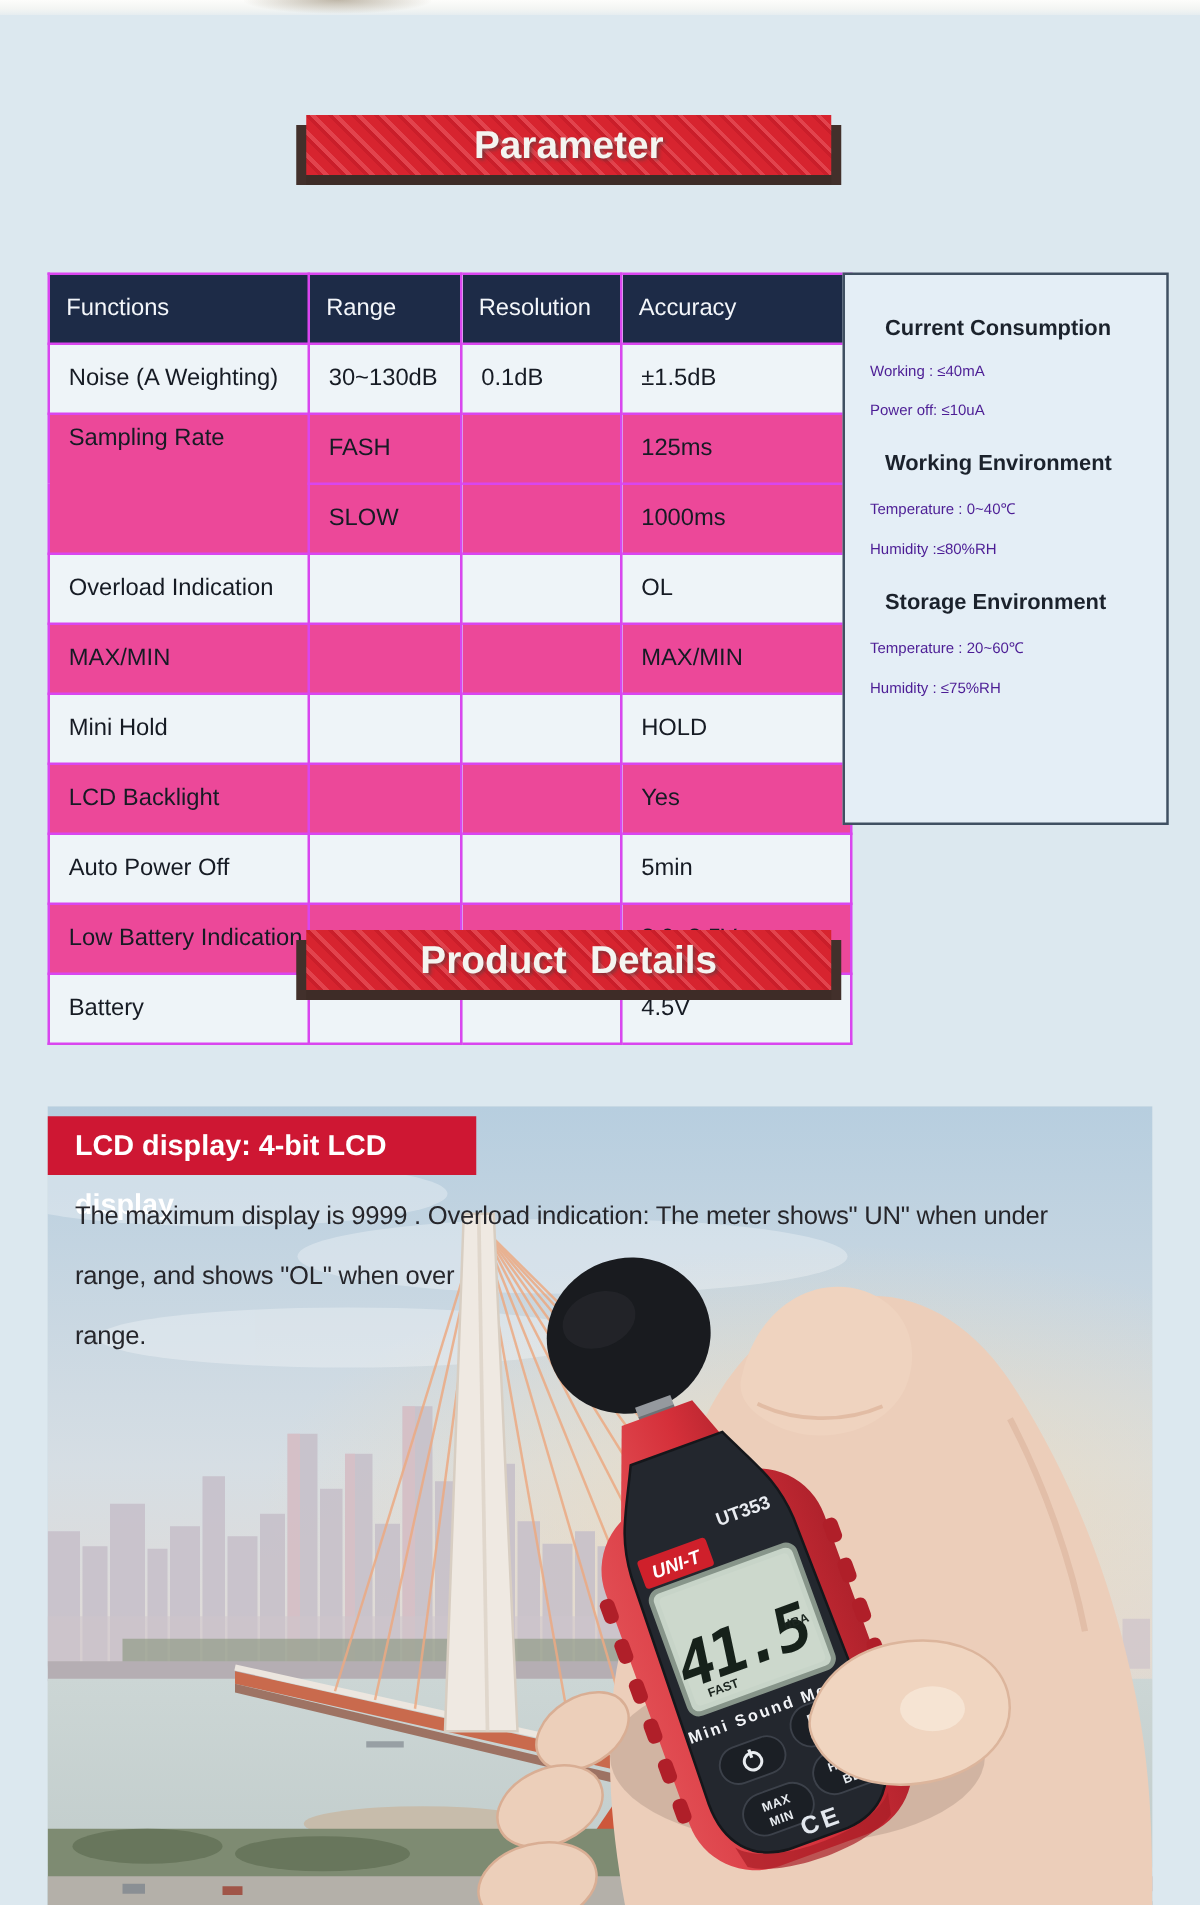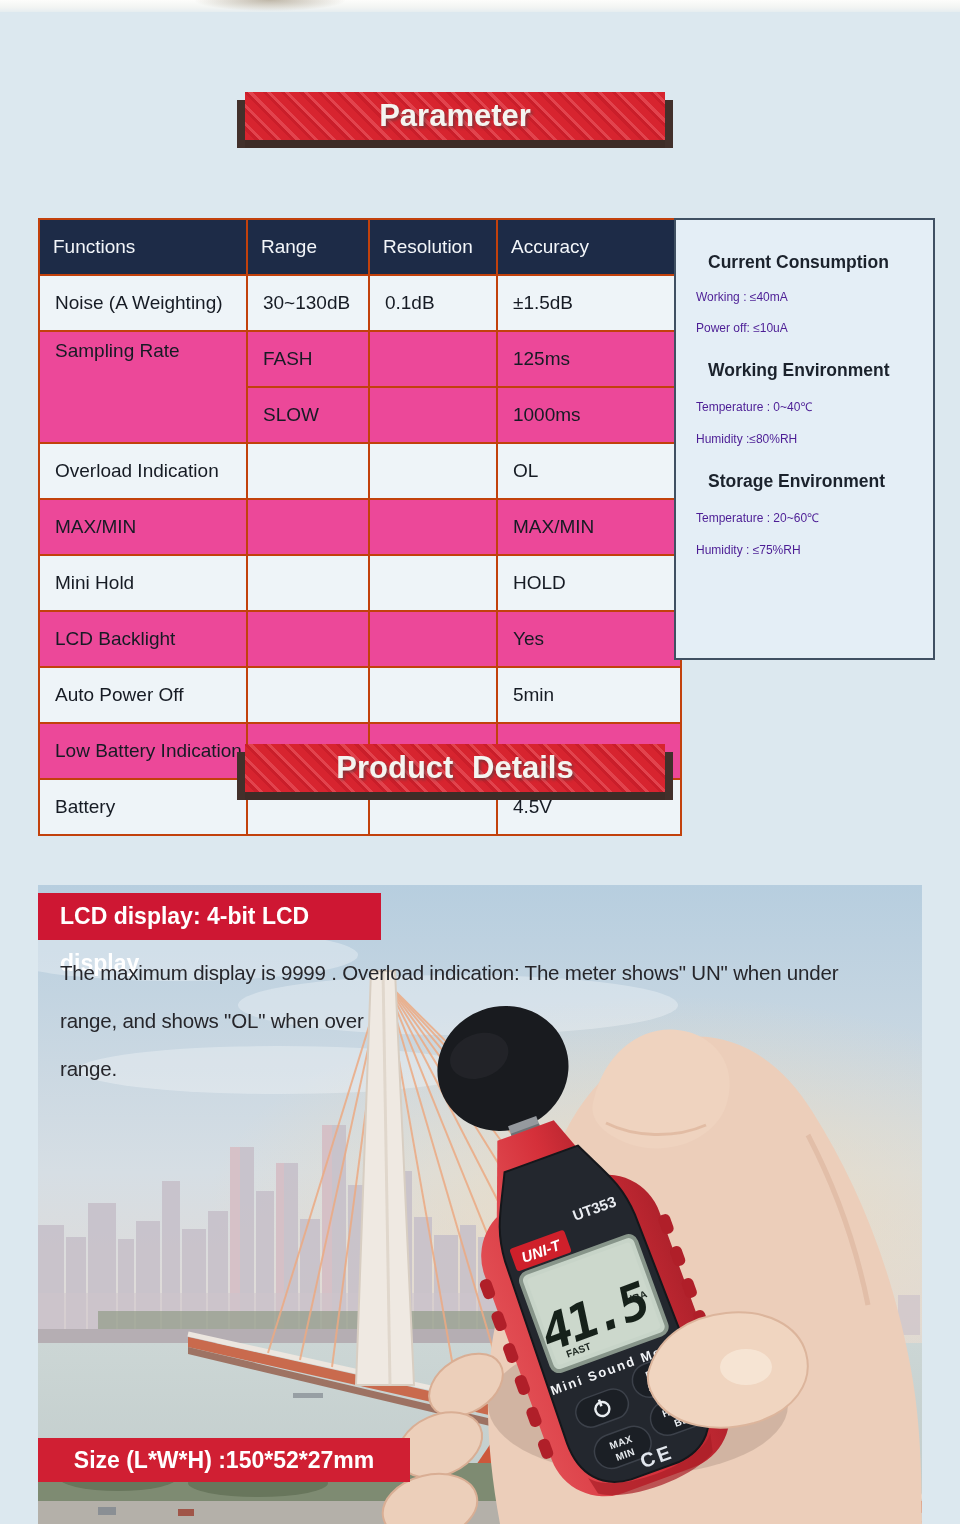--- a/index.html
+++ b/index.html
@@ -18,21 +18,21 @@
   .banner .red{position:absolute;left:8px;right:8px;top:0;height:48px;
     background:repeating-linear-gradient(45deg,#d7242f 0 7px,#ca1e2a 7px 10px,#e2434d 10px 13px);
     display:flex;align-items:center;justify-content:center;}
   .banner .red span{color:#f4f4f0;font-size:31px;font-weight:bold;
     text-shadow:2px 2px 3px rgba(70,70,70,.55);}
   #banner-parameter{top:92px}
   #banner-details{top:744px}
   #banner-details .red span{word-spacing:10px}
   
   .spec-table{position:absolute;left:38px;top:218px;border-collapse:collapse;table-layout:fixed;}
-  .spec-table th,.spec-table td{border:2px solid #c2410c;font-size:19px;color:#161b24;
+  .spec-table th,.spec-table td{border:2px solid #d946ef;font-size:19px;color:#161b24;
     font-weight:normal;text-align:left;padding:0 4px 0 15px;overflow:hidden;white-space:nowrap;}
   .spec-table th{background:#1d2b47;color:#f3f6fa;height:42px;padding-left:13px;}
   .spec-table tr{height:56px;}
   .r-light td{background:#eef4f8}
   .r-gray td{background:#ec4899}
   .spec-table td.merge{vertical-align:top;padding-top:8px;}
   
   .info-panel{position:absolute;left:674px;top:218px;width:261px;height:442px;box-sizing:border-box;
     background:#e4eef6;border:2px solid #405062;padding:32px 8px 0 20px;}
   .info-section{margin-bottom:25px;}
@@ -361,16 +361,15 @@
         <ellipse cx="428" cy="500" rx="40" ry="27" transform="rotate(-32 428 500)"></ellipse>
         <ellipse cx="402" cy="560" rx="44" ry="30" transform="rotate(-24 402 560)"></ellipse>
         <ellipse cx="392" cy="622" rx="48" ry="32" transform="rotate(-14 392 622)"></ellipse>
       </g>
     </svg>
 
     <div class="lcd-label">LCD display: 4-bit LCD display</div>
     <div class="desc" id="desc1">The maximum display is 9999 . Overload indication: The meter shows" UN" when under</div>
     <div class="desc" id="desc2">range, and shows "OL" when over</div>
     <div class="desc" id="desc3">range.</div>
-    <div class="size-label">Size (L*W*H) :150*52*27mm</div>
   </div>
 
 </div>
 
 </body></html>

